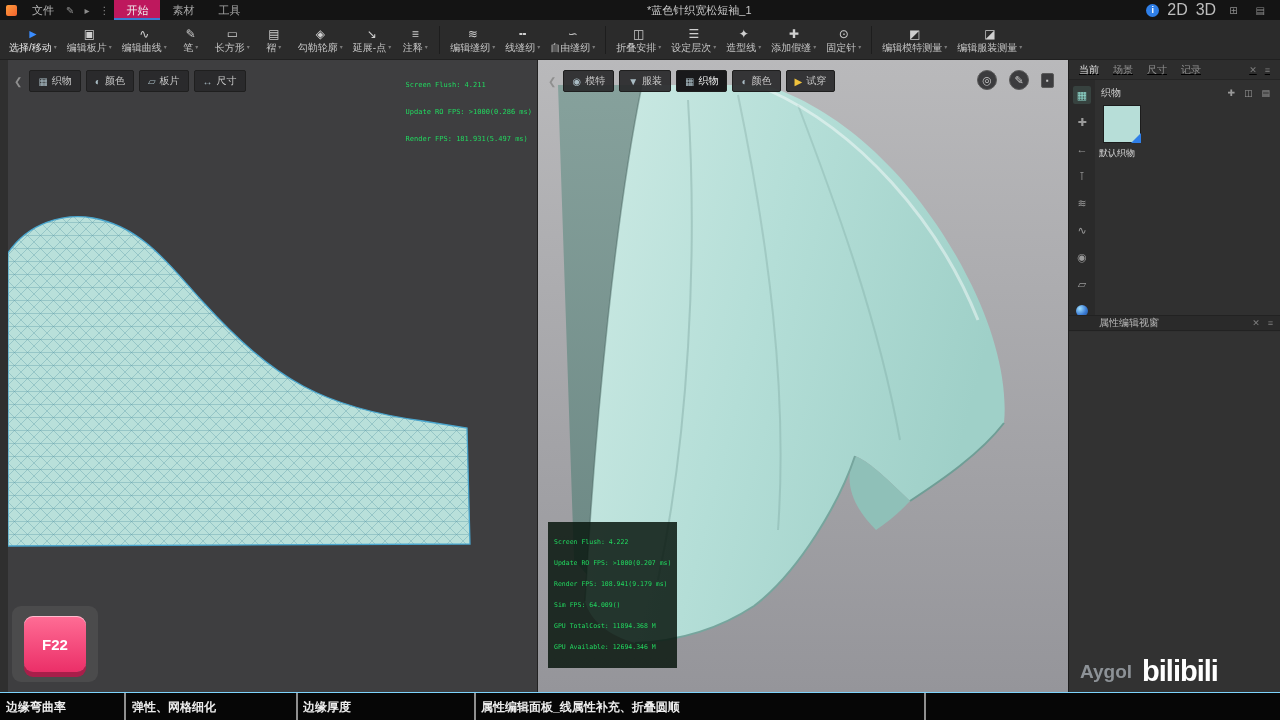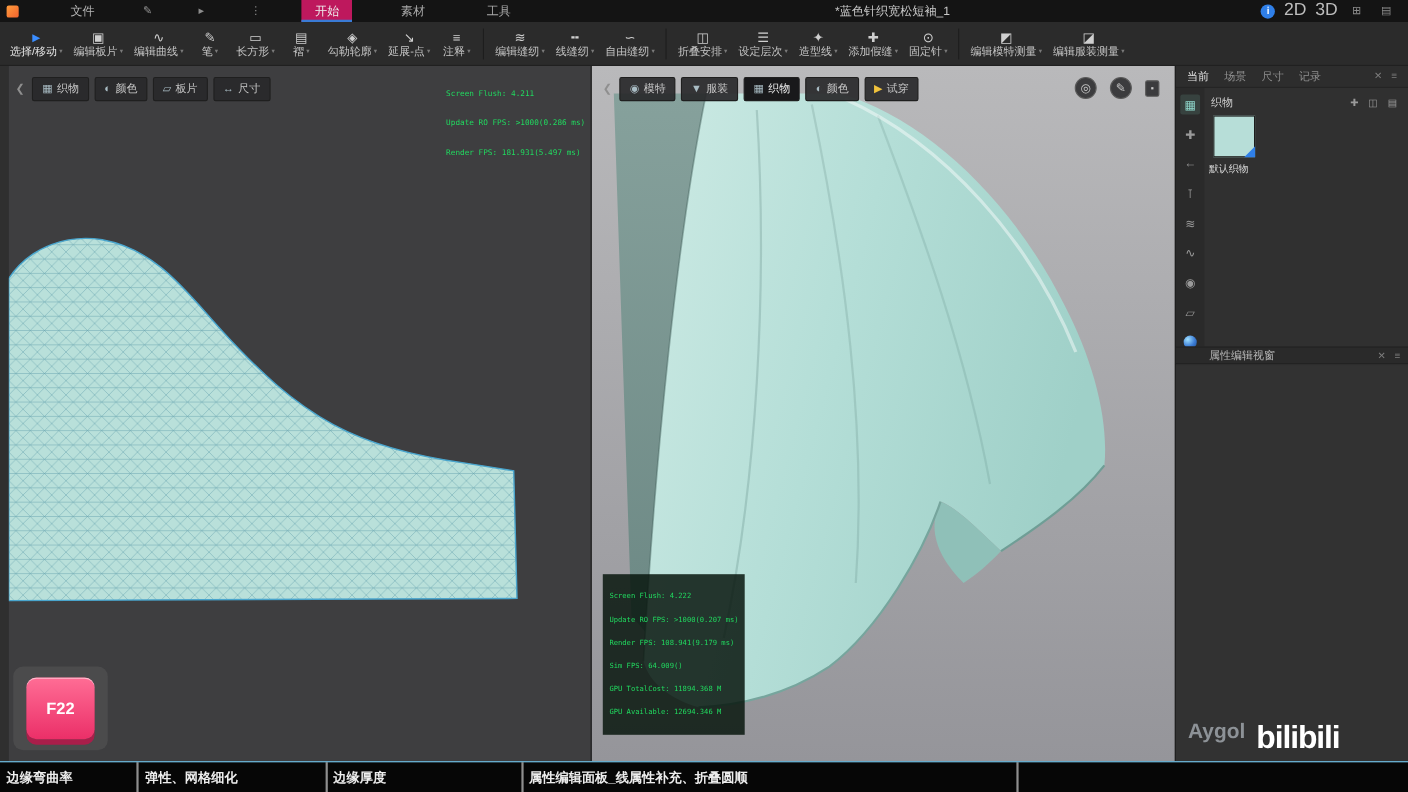--- a/index.html
+++ b/index.html
@@ -2,21 +2,21 @@
 <html><head>
 <meta charset="utf-8">
 <style>
   * { margin:0; padding:0; box-sizing:border-box; }
   html,body { width:1280px; height:720px; background:#000; }
   body { font-family:"Liberation Sans","DejaVu Sans",sans-serif; }
   #root { position:relative; width:1280px; height:720px; background:#2b2b2b; overflow:hidden; }
 
   
   .titlebar { position:absolute; left:0; top:0; width:1280px; height:20px; background:#141414;
-    display:flex; align-items:center; font-size:11px; color:#b5b5b5; padding:0 6px;gap:32px; }
+    display:flex; align-items:center; font-size:11px; color:#b5b5b5; padding:0 6px; }
   .app-logo { width:11px; height:11px; border-radius:2px; background:linear-gradient(135deg,#ff9d3c,#f2622e); margin-right:8px; }
   .tb-menu { padding:0 7px; height:20px; display:flex; align-items:center; }
   .tb-mini { color:#8d8d8d; font-size:10px; padding:0 5px; }
   .tb-tab { padding:0 12px; height:20px; display:flex; align-items:center; color:#a9a9a9; }
   .tb-tab.active { background:#be185d; color:#ededed; box-shadow:inset 0 -2px 0 #3a7bd5; }
   .tb-title { flex:1; text-align:center; color:#c9c9c9; font-size:11px; }
   .tb-right { display:flex; align-items:center; gap:8px; padding-right:4px; }
   .info-circle { width:13px; height:13px; border-radius:50%; background:#2f7fe8; color:#fff; font-size:9px;
     display:flex; align-items:center; justify-content:center; font-weight:bold; }
   .mode-lbl { color:#bdbdbd; font-size:16px; }
@@ -61,21 +61,21 @@
     background:linear-gradient(180deg,#b7b7b9,#97979b); border-left:1px solid #222; }
   .vtab-row3 { position:absolute; left:8px; top:10px; display:flex; align-items:center; gap:5px; z-index:5; }
   .vtab .ic.yellow { color:#f0c23c; }
   .circ-row { position:absolute; right:14px; top:10px; display:flex; align-items:center; gap:12px; z-index:5; }
   .circ { width:20px; height:20px; border-radius:50%; background:rgba(38,38,40,.85); border:1px solid #5a5a5a;
     color:#c9c9c9; font-size:11px; display:flex; align-items:center; justify-content:center; }
   .sq-mini { width:13px; height:15px; background:rgba(38,38,40,.85); border:1px solid #5a5a5a; border-radius:2px;
     color:#c9c9c9; font-size:8px; display:flex; align-items:center; justify-content:center; }
 
   
-  .sidebar { position:absolute; left:1068px; top:60px; width:212px; height:632px; background:#303030; border-left:1px solid #1e1e1e; }
+  .sidebar { position:absolute; left:1068px; top:60px; width:212px; height:632px; background:#303030; border-left:1px solid #1e1e1e;text-decoration:underline; }
   .sb-tabs { height:20px; display:flex; align-items:center; gap:14px; font-size:10px; color:#8f8f8f;
     padding:0 10px; background:#2d2d2d; border-bottom:1px solid #242424; }
   .sb-tab.active { color:#e2e2e2; }
   .sb-tabicons { margin-left:auto; display:flex; gap:8px; color:#7d7d7d; font-size:9px; }
   .fabric-head { position:absolute; left:26px; top:25px; right:4px; height:16px; display:flex; align-items:center;
     font-size:10px; color:#cfcfcf; padding:0 6px; }
   .fabric-head .hicons { margin-left:auto; display:flex; gap:9px; color:#9a9a9a; font-size:9px; }
   .strip { position:absolute; left:0; top:20px; width:26px; height:240px; background:#2a2a2a;
     display:flex; flex-direction:column; align-items:center; padding-top:6px; gap:9px; }
   .strip .sic { width:18px; height:18px; display:flex; align-items:center; justify-content:center;
@@ -92,21 +92,21 @@
     font-size:10px; color:#b8b8b8; padding:0 8px 0 30px; }
   .prop-head .hicons { margin-left:auto; display:flex; gap:8px; color:#7d7d7d; font-size:9px; }
   .prop-body { position:absolute; left:0; top:272px; width:212px; bottom:0; background:#323232; }
 
   
   .chapterbar { position:absolute; left:0; top:692px; width:1280px; height:28px; background:#060606; border-top:1px solid #7dd3fc; }
   .chapter { position:absolute; top:6px; font-size:12px; font-weight:bold; color:#ededed; white-space:nowrap; }
   .chap-tick { position:absolute; top:0; width:2px; height:28px; background:rgba(255,255,255,.55); }
 
   
-  .wm { position:absolute; top:655px; left:1080px; display:flex; align-items:flex-start; gap:10px; z-index:8; }
+  .wm { position:absolute; top:655px; left:1080px; display:flex; align-items:center; gap:10px; z-index:8; }
   .wm-name { color:#8d9297; font-size:19px; font-weight:bold; }
   .wm-logo { color:#ffffff; font-size:29px; font-weight:bold; letter-spacing:-1px; }
 </style>
 </head>
 <body>
 
 <div id="root">
 
   <div class="titlebar">
     <div class="app-logo"></div>

